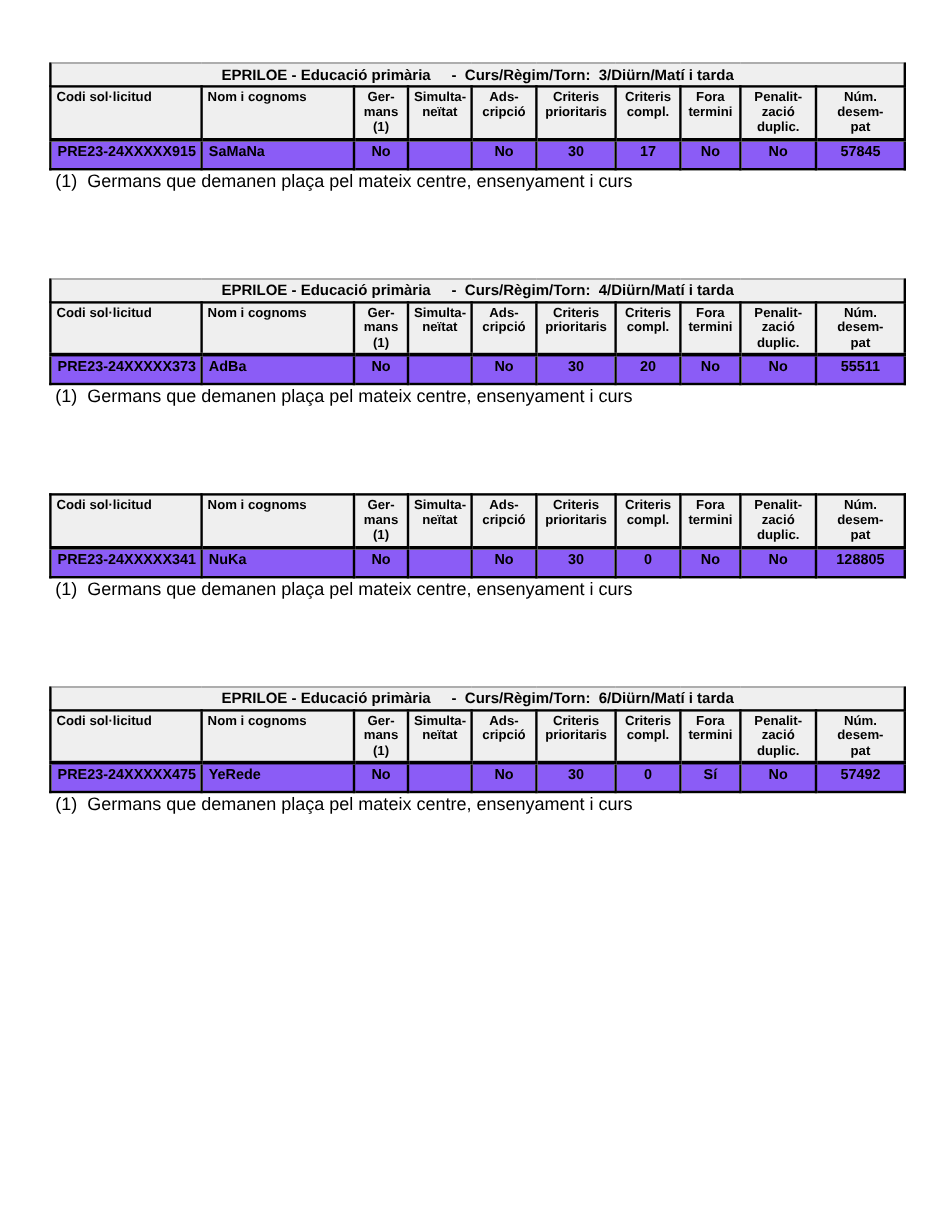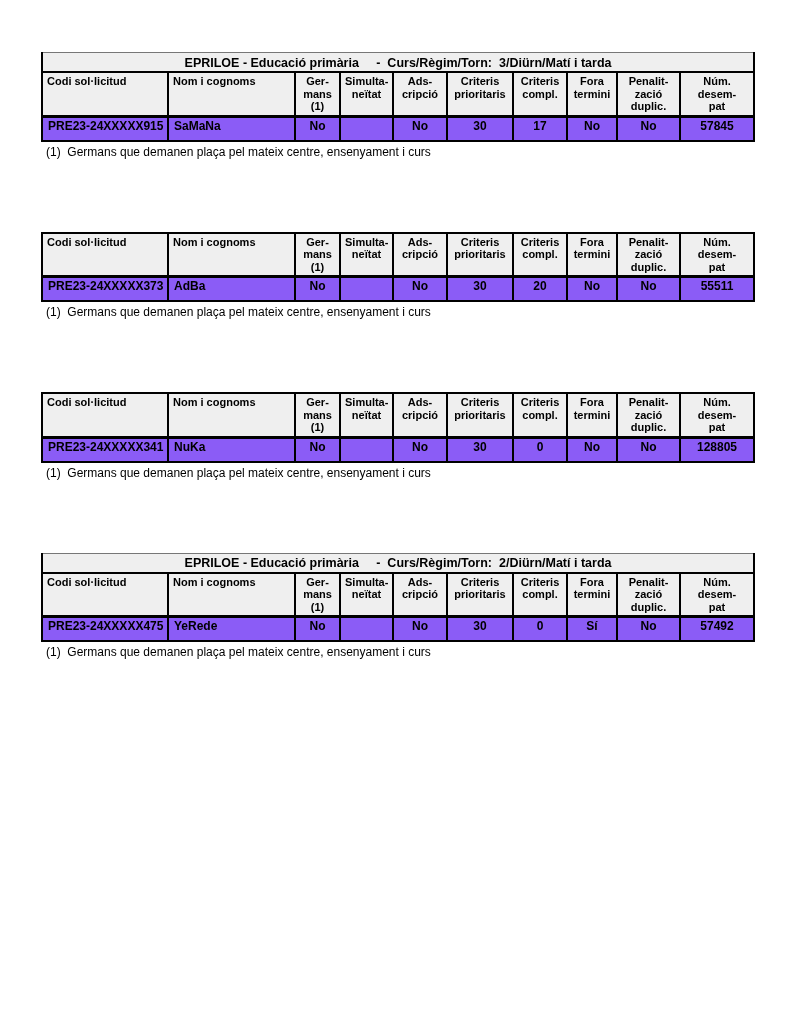--- a/index.html
+++ b/index.html
@@ -62,21 +62,21 @@
     height: 21px;
     white-space: pre;
     overflow: hidden;
     font-weight: bold;
   }
   .col-left  { text-align: left; margin-left: 12px; }
   .col-center{ text-align: center; }
   .footnote {
     margin-top: 4px;
     padding-left: 5px;
-    font-size: 12px;
+    font-size: 15px;
     line-height: 12px;
     white-space: pre;
   }
 </style>
 </head>
 <body>
 
 <main class="page">
   <section class="report">
     <table class="tbl">
@@ -146,20 +146,23 @@
           <col style="width:45px">
         <col style="width:53px">
           <col style="width:54px">
           <col style="width:66px">
         <col style="width:54px">
           <col style="width:50px">
           <col style="width:63px">
         <col style="width:74px">
       </colgroup>
       <thead>
+        <tr class="title-row">
+          <th colspan="10">EPRILOE - Educació primària     -  Curs/Règim/Torn:  4/Diürn/Matí i tarda</th>
+        </tr>
         <tr class="head-row">
             <th class="col-left">Codi sol·licitud</th>
             <th class="col-left">Nom i cognoms</th>
             <th class="col-center">Ger-
 mans
 (1)</th>
             <th class="col-center">Simulta-
 neïtat</th>
             <th class="col-center">Ads-
 cripció</th>
@@ -261,21 +264,21 @@
         <col style="width:53px">
           <col style="width:54px">
           <col style="width:66px">
         <col style="width:54px">
           <col style="width:50px">
           <col style="width:63px">
         <col style="width:74px">
       </colgroup>
       <thead>
         <tr class="title-row">
-          <th colspan="10">EPRILOE - Educació primària     -  Curs/Règim/Torn:  2/Diürn/Matí i tarda</th>
+          <th colspan="10">EPRILOE - Educació primària     -  Curs/Règim/Torn:  6/Diürn/Matí i tarda</th>
         </tr>
         <tr class="head-row">
             <th class="col-left">Codi sol·licitud</th>
             <th class="col-left">Nom i cognoms</th>
             <th class="col-center">Ger-
 mans
 (1)</th>
             <th class="col-center">Simulta-
 neïtat</th>
             <th class="col-center">Ads-

